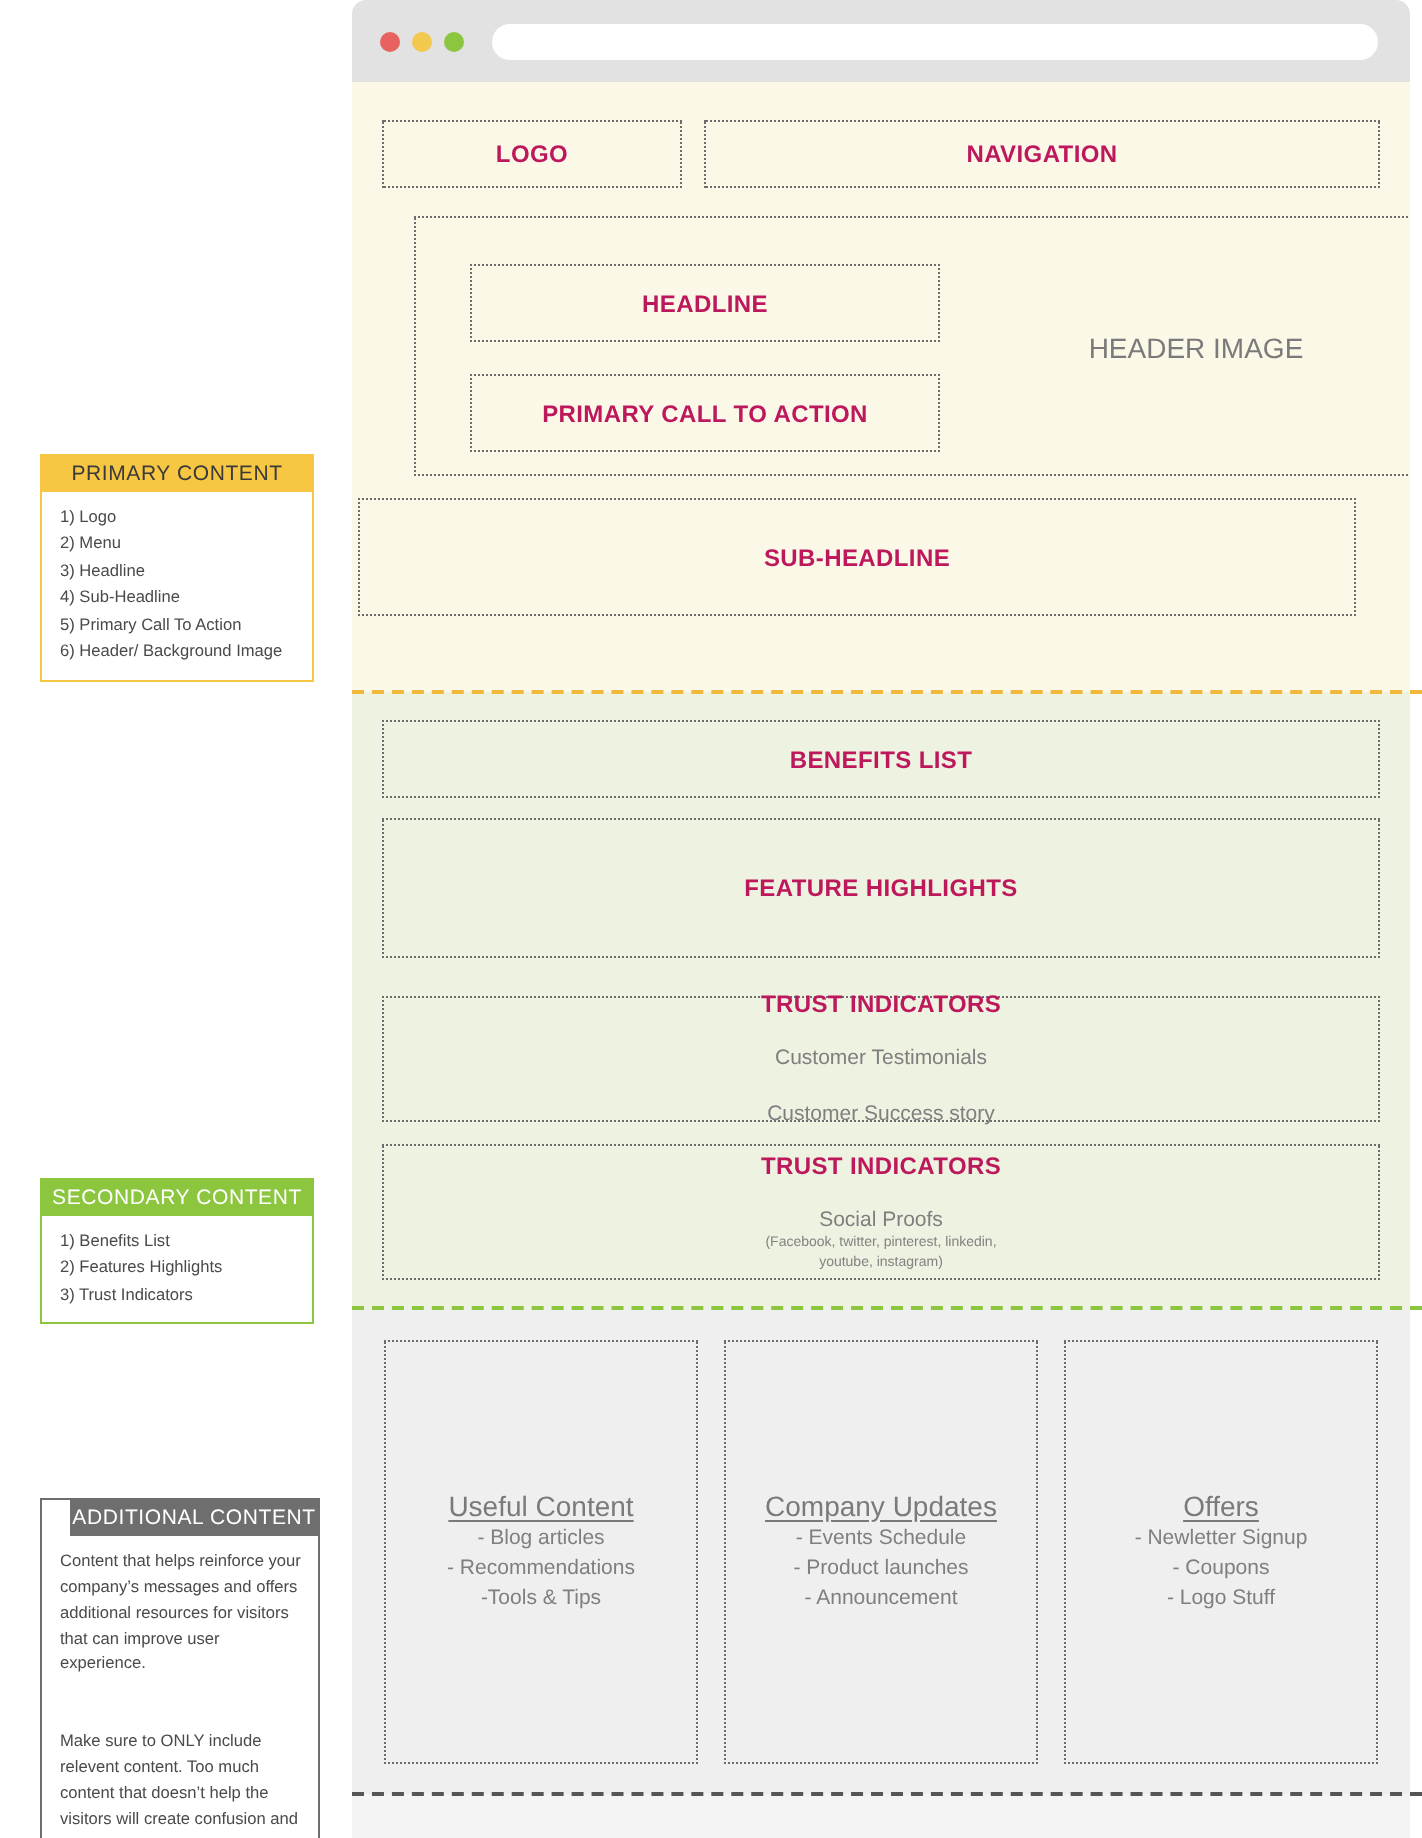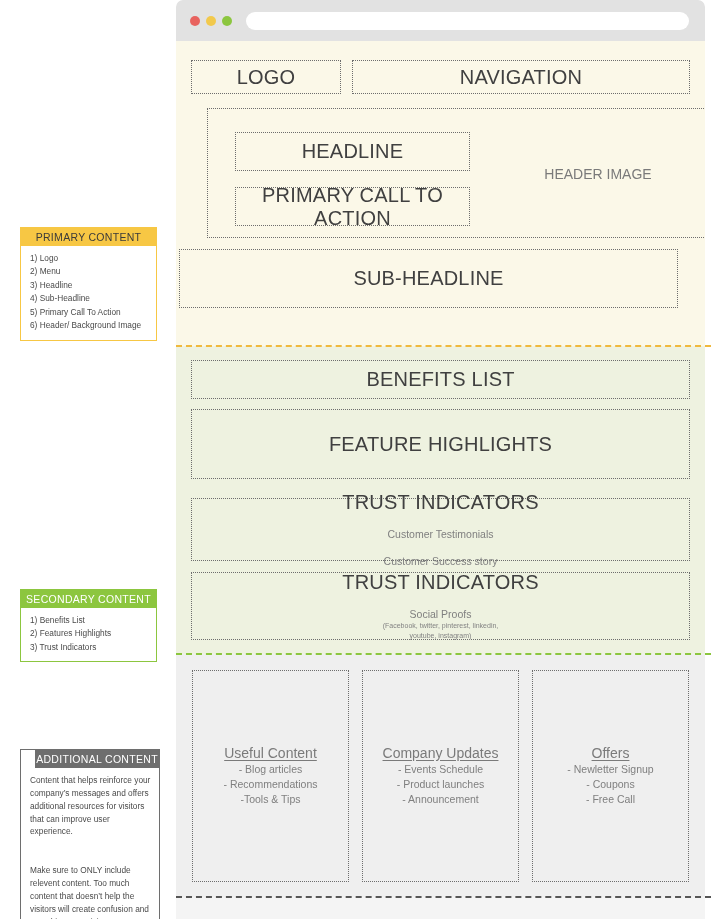--- a/index.html
+++ b/index.html
@@ -49,21 +49,21 @@
     border: 1.6px dotted #6d6d6d;
     display: flex;
     flex-direction: column;
     align-items: center;
     justify-content: center;
     text-align: center;
     color: #7c7c7c;
     font-weight: 300;
   }
   .wbox .t-main {
-    font-size: 20px; letter-spacing: .2px; color: #404040; font-weight: 400;
+    font-size: 12px; letter-spacing: .2px; color: #be185d; font-weight: 700;
   }
   .wbox .t-sub { font-size: 10.5px; color: #7f7f7f; line-height: 1.35; margin-top: 13px; }
   .wbox .t-tiny { font-size: 7px; color: #838383; line-height: 1.4; }
 
   #box-logo       { left: 15px;  top: 19px;  width: 150px; height: 34px; }
   #box-nav        { left: 176px; top: 19px;  width: 338px; height: 34px; }
   #box-hero       { left: 31px;  top: 67px;  width: 499px; height: 130px; }
   #box-headline   { left: 27px;  top: 23px;  width: 235px; height: 39px; }
   #box-cta        { left: 27px;  top: 78px;  width: 235px; height: 39px; }
   .hero-imglabel  { position: absolute; left: 290px; top: 57px; width: 200px;
@@ -197,21 +197,21 @@
         <span class="col-title">Company Updates</span>
         <span class="col-line">- Events Schedule</span>
         <span class="col-line">- Product launches</span>
         <span class="col-line">- Announcement</span>
       </div>
 
       <div class="wbox" id="box-col3">
         <span class="col-title">Offers</span>
         <span class="col-line">- Newletter Signup</span>
         <span class="col-line">- Coupons</span>
-        <span class="col-line">- Free Call</span>
+        <span class="col-line">- Logo Stuff</span>
       </div>
     </div>
 
     <div class="band band-footer"></div>
   </div>
 
   <div class="divider" id="div-gold"></div>
   <div class="divider" id="div-green"></div>
   <div class="divider" id="div-gray"></div>
 

